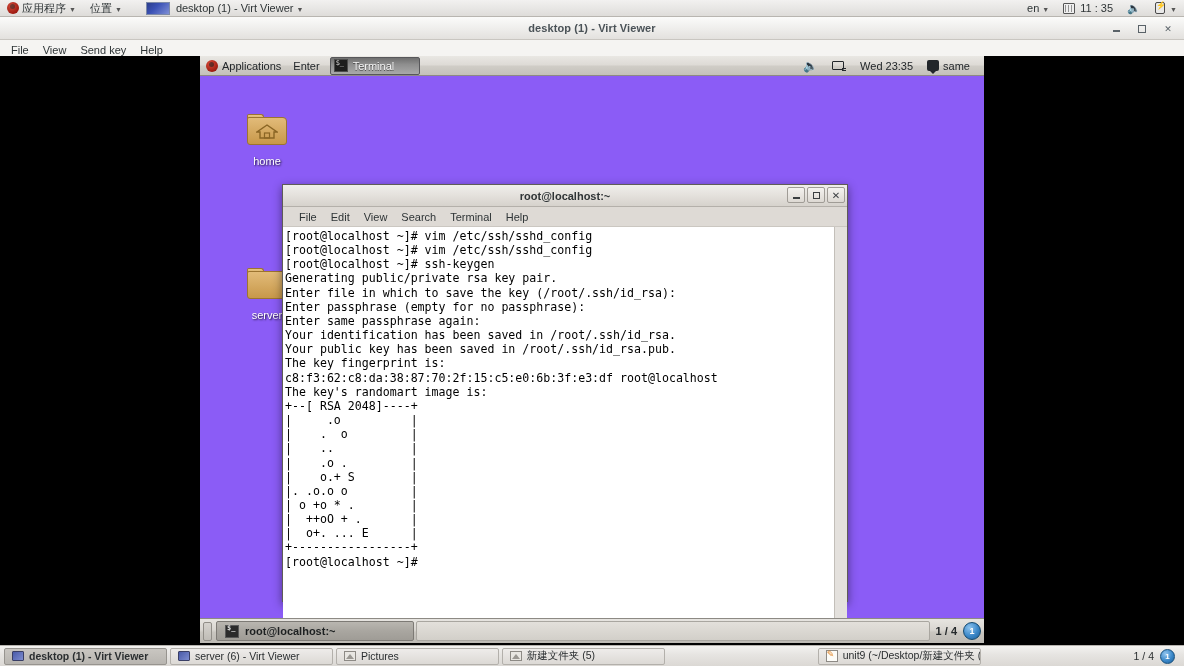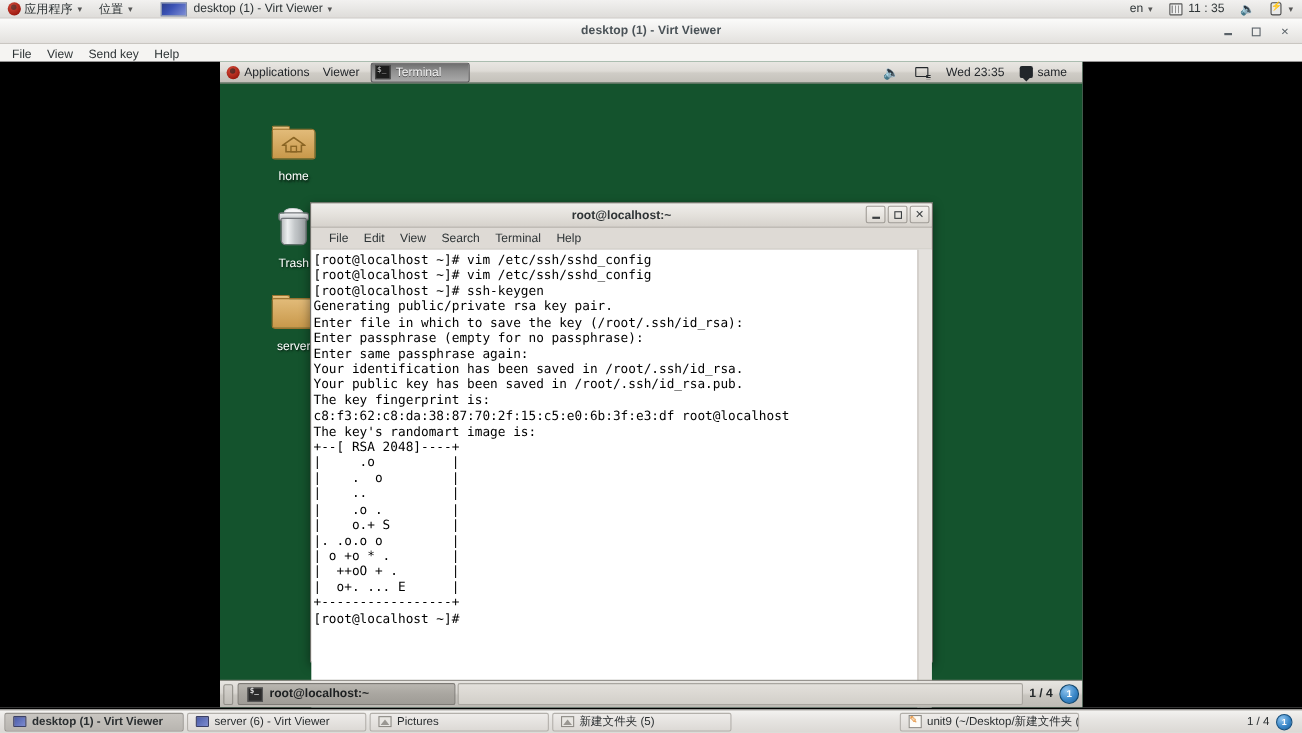--- a/index.html
+++ b/index.html
@@ -80,21 +80,21 @@
     border-bottom: 1px solid #d8d5d1;
     display: flex; align-items: center; padding-left: 4px;
     font-size: 11px; color: #2e3436;
   }
   .vvmenu { padding: 2px 7px; }
 
   
   #guest {
     position: absolute; left: 200px; top: 39px;
     width: 784px; height: 587px;
-    background: #14532d;
+    background: #8b5cf6;
     overflow: hidden;
   }
   #vv-blankL { position:absolute; left:0; top:39px; width:200px; height:587px; background:#000; }
   #vv-blankR { position:absolute; left:984px; top:39px; width:200px; height:587px; background:#000; }
   #vv-blankB { position:absolute; left:0; top:626px; width:1184px; height:2px; background:#000; }
 
   
   #gnome-top {
     position: absolute; left: 0; top: 0; width: 784px; height: 20px;
     background: linear-gradient(to bottom,#e9e7e3 0%,#dedbd6 45%,#cfccc6 55%,#c4c1ba 100%);
@@ -400,21 +400,21 @@
   <div id="vv-blankB"></div>
 
   <div id="guest">
 
     <div id="gnome-top">
       <div class="gp-item">
         <span class="fedora-logo-sm"></span>
         <span>Applications</span>
       </div>
       <div class="gp-item">
-        <span>Viewer</span>
+        <span>Enter</span>
       </div>
       <div id="gnome-winbtn">
         <span class="term-mini"></span>
         <span>Terminal</span>
       </div>
       <div id="gnome-top-right">
         <div class="gp-item">
           <span class="spk-ico">🔈</span>
         </div>
         <div class="gp-item">
@@ -435,28 +435,20 @@
         <div class="tab"></div>
           <div class="back"></div>
         <svg class="home-glyph" viewBox="0 0 22 15">
           <path d="M11 1 L21 8 L18 8 L18 14 L4 14 L4 8 L1 8 Z" fill="none" stroke="#8a6524" stroke-width="1.4"></path>
           <rect x="8.5" y="9" width="5" height="5" fill="none" stroke="#8a6524" stroke-width="1.2"></rect>
         </svg>
       </div>
       <span class="lbl">home</span>
     </div>
 
-    <div class="desk-icon" style="left:32px; top:134px;">
-      <div class="trash-ico">
-        <div class="crumple"></div>
-          <div class="lid"></div>
-          <div class="body"></div>
-      </div>
-      <span class="lbl">Trash</span>
-    </div>
 
     <div class="desk-icon" style="left:32px; top:212px;">
       <div class="folder-ico">
         <div class="tab"></div>
           <div class="back"></div>
       </div>
       <span class="lbl">server</span>
     </div>
 
     <div id="term-win">

